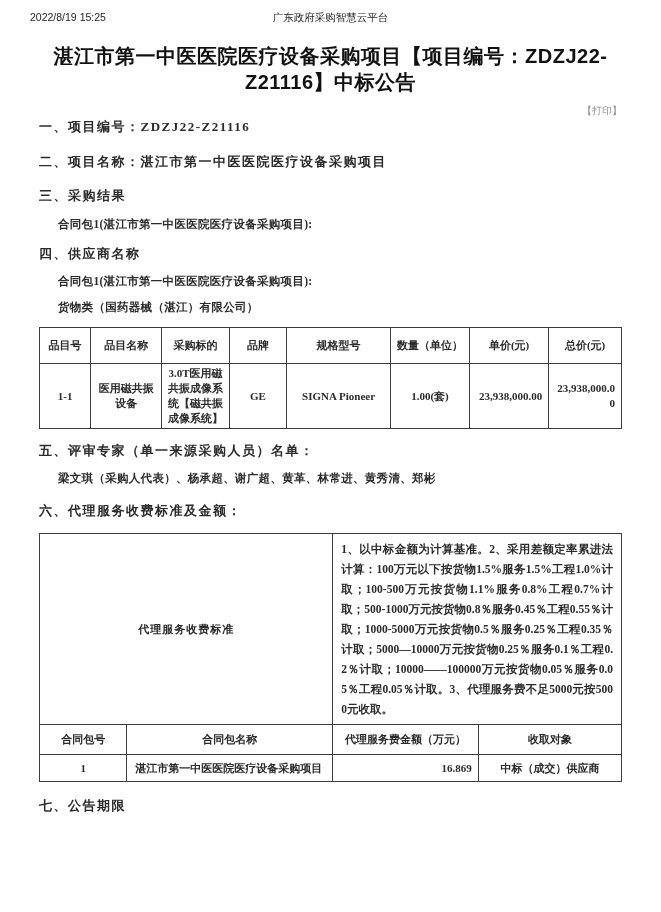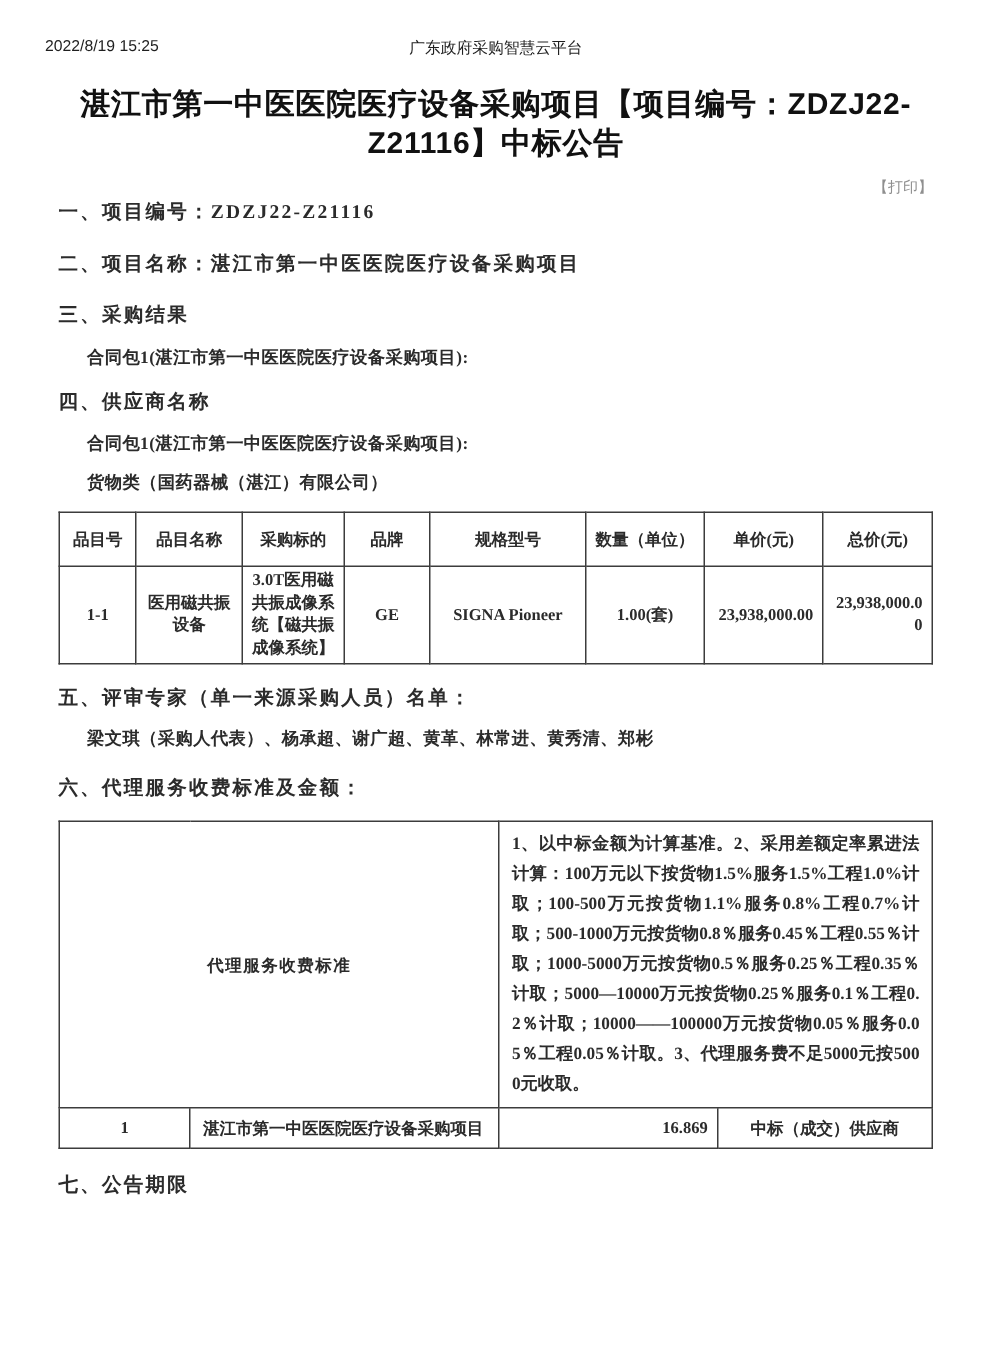--- a/index.html
+++ b/index.html
@@ -4,21 +4,21 @@
 <style>
   * { box-sizing: border-box; margin: 0; padding: 0; }
   html, body { width: 661px; background: #ffffff; }
   body {
     height: 912px; overflow: hidden;
     color: #2b2b2b;
     font-family: "Liberation Serif", "DejaVu Serif", serif;
   }
   .print-header {
     display: flex; align-items: flex-start;
-    padding: 25px 30px 0 30px;
+    padding: 11px 30px 0 30px;
     font-family: "Liberation Sans", "DejaVu Sans", sans-serif;
     font-size: 10.5px; color: #1f1f1f;
   }
   .ph-side { width: 150px; }
   .ph-center { flex: 1; text-align: center; }
   .doc { padding: 0 39px; }
   .title {
     margin: 18px 6px 0 6px;
     text-align: center;
     font-family: "Liberation Sans", "DejaVu Sans", sans-serif;
@@ -127,20 +127,26 @@
         <col style="width:15%">
         <col style="width:35.4%">
         <col style="width:25%">
         <col style="width:24.6%">
       </colgroup>
     <tbody>
       <tr>
         <td colspan="2" class="fee-label">代理服务收费标准</td>
         <td colspan="2" class="fee-text">1、以中标金额为计算基准。2、采用差额定率累进法计算：100万元以下按货物1.5%服务1.5%工程1.0%计取；100-500万元按货物1.1%服务0.8%工程0.7%计取；500-1000万元按货物0.8％服务0.45％工程0.55％计取；1000-5000万元按货物0.5％服务0.25％工程0.35％计取；5000—10000万元按货物0.25％服务0.1％工程0.2％计取；10000——100000万元按货物0.05％服务0.05％工程0.05％计取。3、代理服务费不足5000元按5000元收取。</td>
       </tr>
+      <tr class="h30">
+        <td>合同包号</td>
+        <td>合同包名称</td>
+        <td>代理服务费金额（万元）</td>
+        <td>收取对象</td>
+      </tr>
       <tr class="h27">
         <td>1</td>
         <td class="ta-l">湛江市第一中医医院医疗设备采购项目</td>
         <td class="ta-r">16.869</td>
         <td>中标（成交）供应商</td>
       </tr>
     </tbody>
   </table>
 
   <div class="sec mt15">七、公告期限</div>

